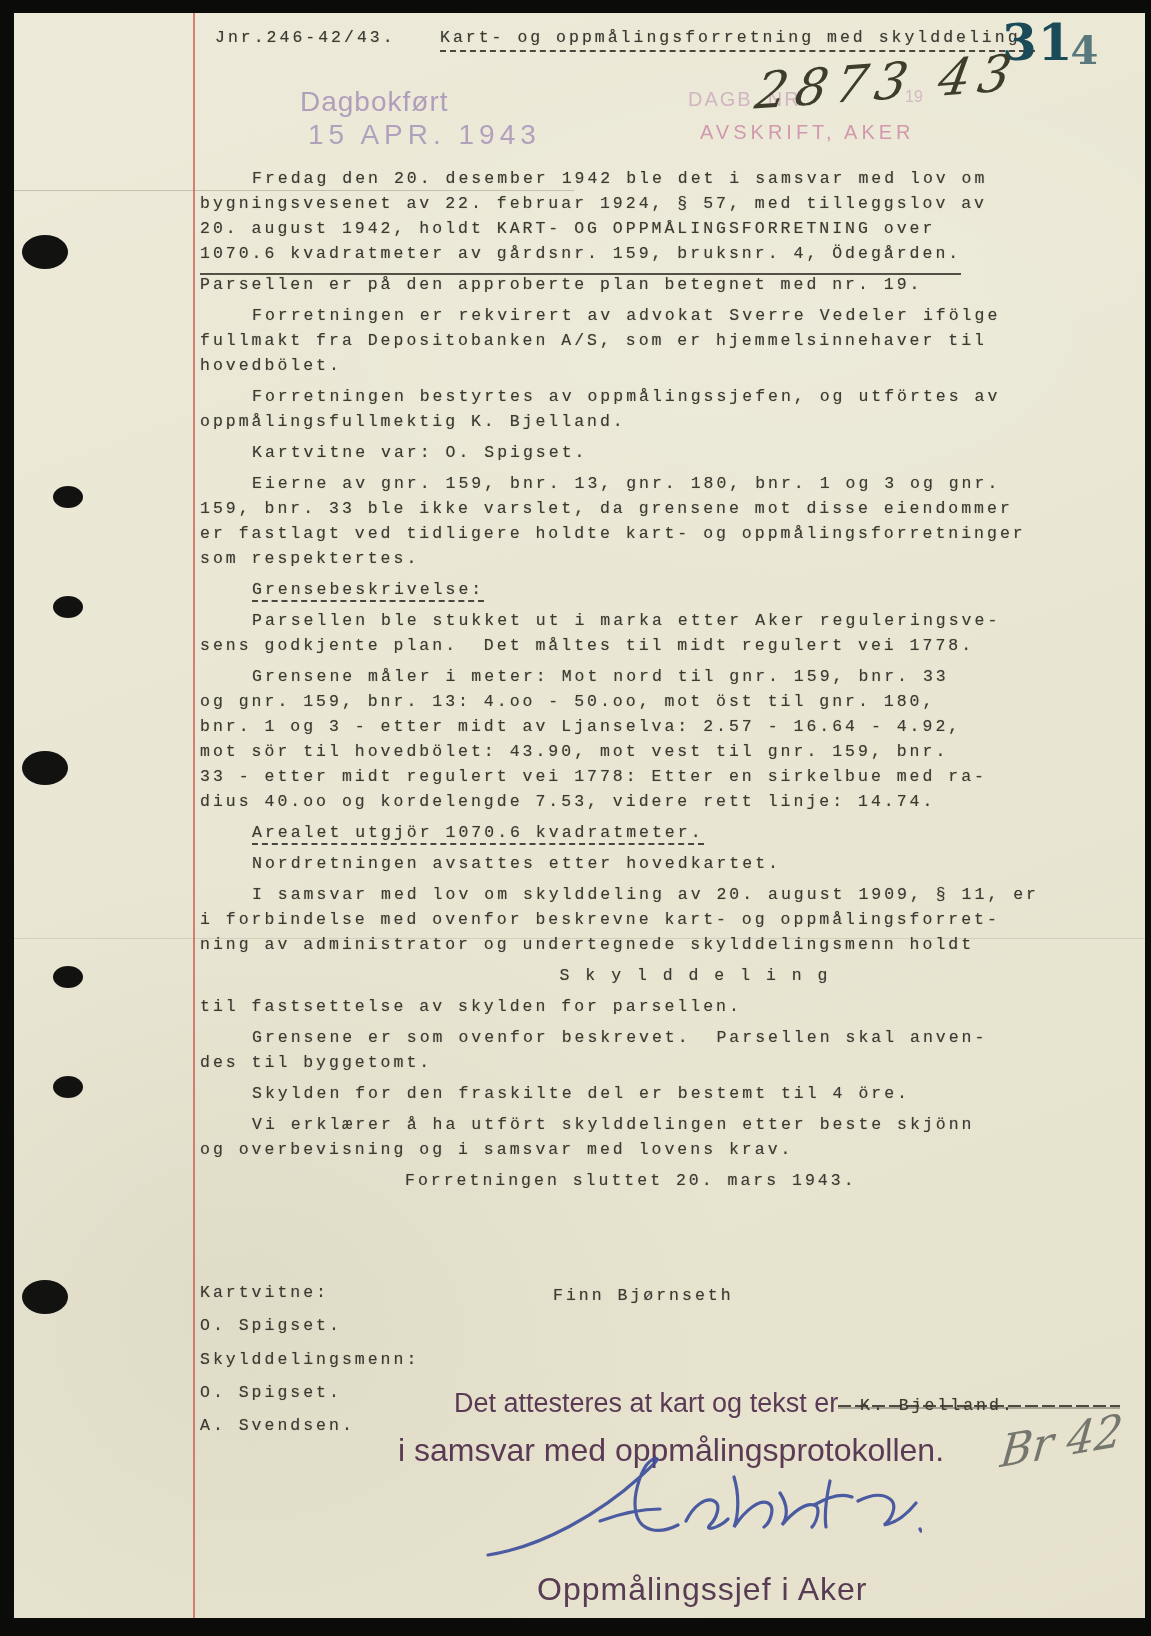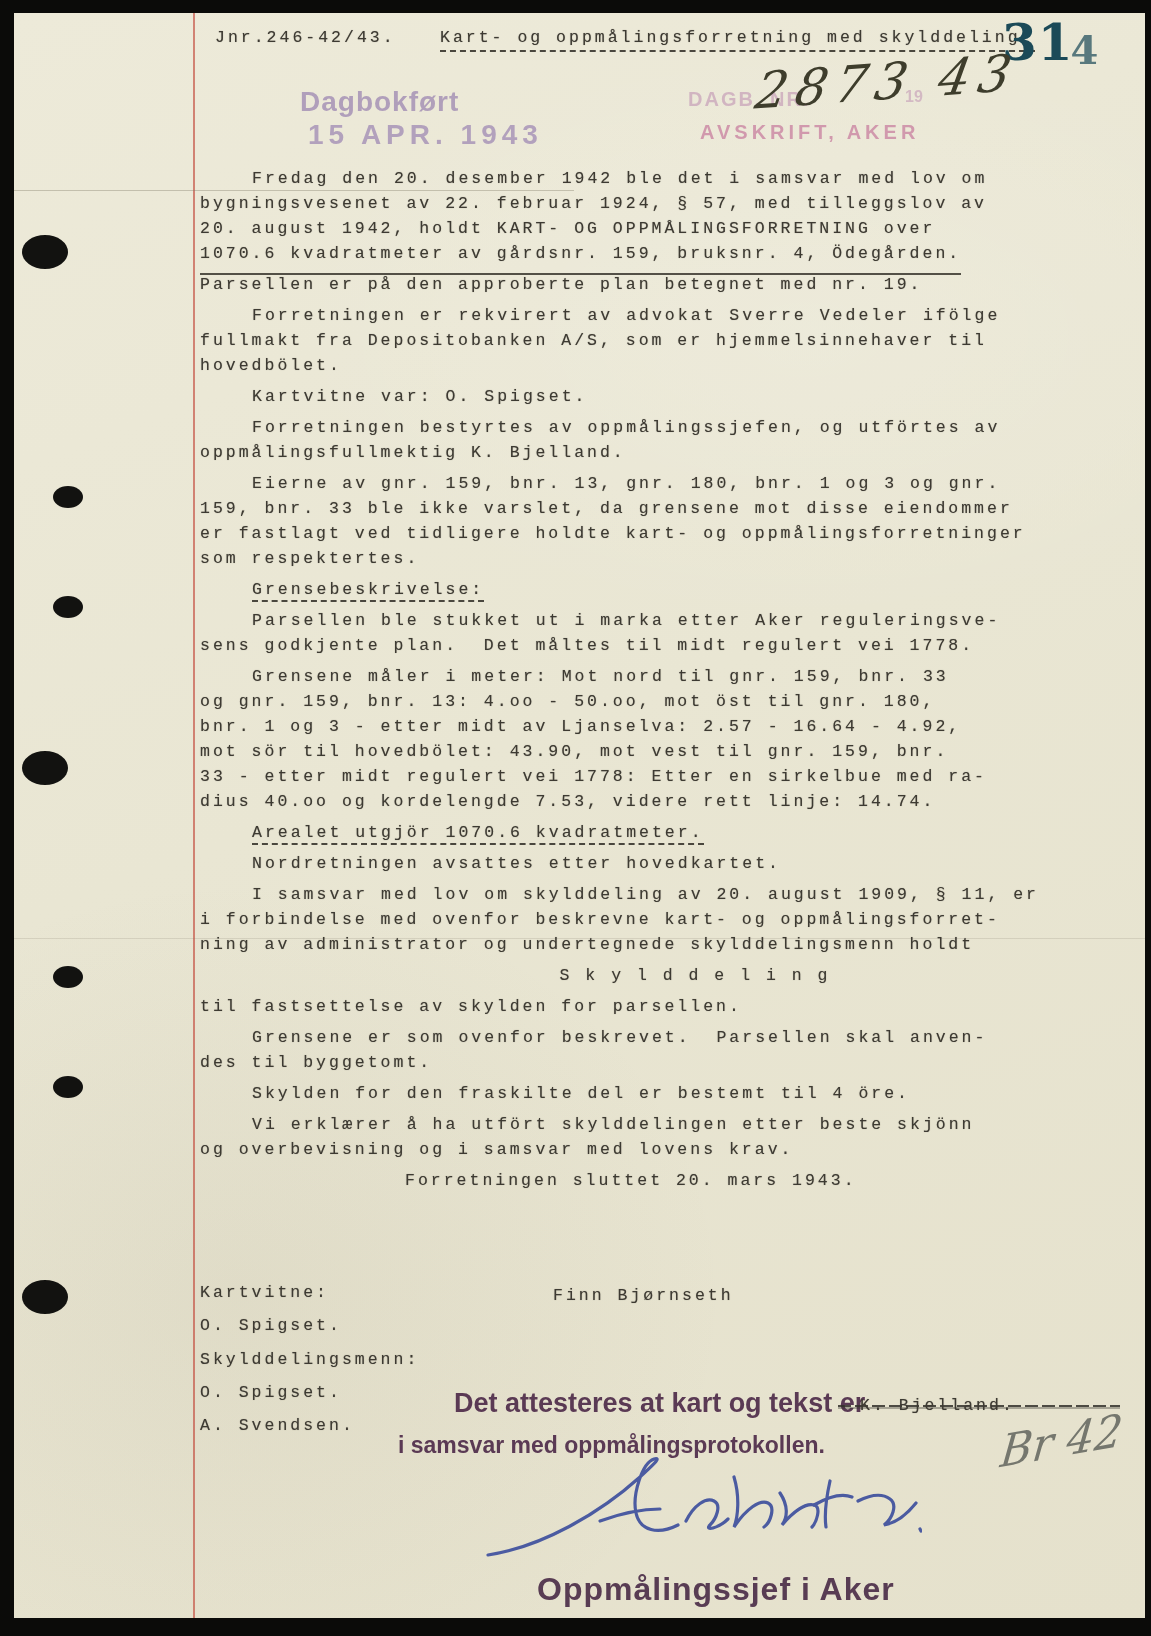--- a/index.html
+++ b/index.html
@@ -51,28 +51,28 @@
   .header-jnr   { position:absolute; left:201px; top:15px; }
   .header-title { position:absolute; left:426px; top:15px; }
   .header-title span { border-bottom:2px dashed rgba(56,53,45,.9); padding-bottom:3px; padding-right:14px; }
   .page-num {
     position:absolute; left:988px; top:0px;
     font-family:"DejaVu Serif",serif; font-weight:bold;
     font-size:50px; color:#1b4a58; letter-spacing:1px;
   }
   .page-num .faint-digit { font-size:40px; opacity:.7; position:relative; top:4px; left:-3px; }
 
-  .stamp { position:absolute; font-family:"Liberation Sans",sans-serif; font-weight:bold; white-space:pre; }
+  .stamp { position:absolute; font-family:"Liberation Sans",sans-serif; font-weight:normal; white-space:pre; }
   .st-dagbok1 { left:286px; top:73px;  font-size:28px; color:#98139b; color:#9a83b0; opacity:.72; filter:blur(.6px); letter-spacing:1px; }
   .st-dagbok2 { left:294px; top:106px; font-size:28px; color:#9d86b3; opacity:.72; filter:blur(.5px); letter-spacing:5px; }
   .st-dagbnr  { left:674px; top:75px;  font-size:20px; color:#c49ab6; opacity:.65; filter:blur(.4px); letter-spacing:2px; }
   .st-dagbnr-year { left:891px; top:75px; font-size:16px; color:#c49ab6; opacity:.6; filter:blur(.4px); }
   .st-avskrift { left:686px; top:108px; font-size:20px; color:#c87f9f; opacity:.75; filter:blur(.3px); letter-spacing:4px; }
   .st-attest1 { left:440px; top:1375px; font-size:27px; color:#4f2c4a; opacity:.92; filter:blur(.3px); }
-  .st-attest2 { left:384px; top:1419px; font-size:23px; color:#4f2c4a; opacity:.92; filter:blur(.3px); }
+  .st-attest2 { left:384px; top:1419px; font-size:32px; color:#4f2c4a; opacity:.92; filter:blur(.3px); }
   .st-oppmsjef { left:523px; top:1558px; font-size:32px; color:#4d2f49; opacity:.92; filter:blur(.3px); letter-spacing:1px; }
 
   .hw { position:absolute; font-family:"DejaVu Serif",serif; font-style:italic; white-space:pre; }
   .hw-number { left:742px; top:40px; font-size:50px; color:#3e3d2c; letter-spacing:8px;
                transform:rotate(-4deg) skewX(-14deg); }
   .hw-br { left:986px; top:1402px; font-size:44px; color:#75776e;
            transform:rotate(-10deg) skewX(-16deg); }
 
   .sig-item { position:absolute; }
   .attest-rule {
@@ -119,25 +119,25 @@
       </div>
       <div class="block b-normal">
         <div class="line"><span>Parsellen er på den approberte plan betegnet med nr. 19.</span></div>
       </div>
       <div class="block b-normal">
         <div class="line indent"><span>Forretningen er rekvirert av advokat Sverre Vedeler ifölge</span></div>
         <div class="line"><span>fullmakt fra Depositobanken A/S, som er hjemmelsinnehaver til</span></div>
         <div class="line"><span>hovedbölet.</span></div>
       </div>
       <div class="block b-normal">
-        <div class="line indent"><span>Kartvitne var: O. Spigset.</span></div>
-      </div>
-      <div class="block b-normal">
         <div class="line indent"><span>Forretningen bestyrtes av oppmålingssjefen, og utförtes av</span></div>
         <div class="line"><span>oppmålingsfullmektig K. Bjelland.</span></div>
+      </div>
+      <div class="block b-normal">
+        <div class="line indent"><span>Kartvitne var: O. Spigset.</span></div>
       </div>
       <div class="block b-normal">
         <div class="line indent"><span>Eierne av gnr. 159, bnr. 13, gnr. 180, bnr. 1 og 3 og gnr.</span></div>
         <div class="line"><span>159, bnr. 33 ble ikke varslet, da grensene mot disse eiendommer</span></div>
         <div class="line"><span>er fastlagt ved tidligere holdte kart- og oppmålingsforretninger</span></div>
         <div class="line"><span>som respektertes.</span></div>
       </div>
       <div class="block b-normal">
         <div class="line indent"><span class="u-dashed">Grensebeskrivelse:</span></div>
       </div>

